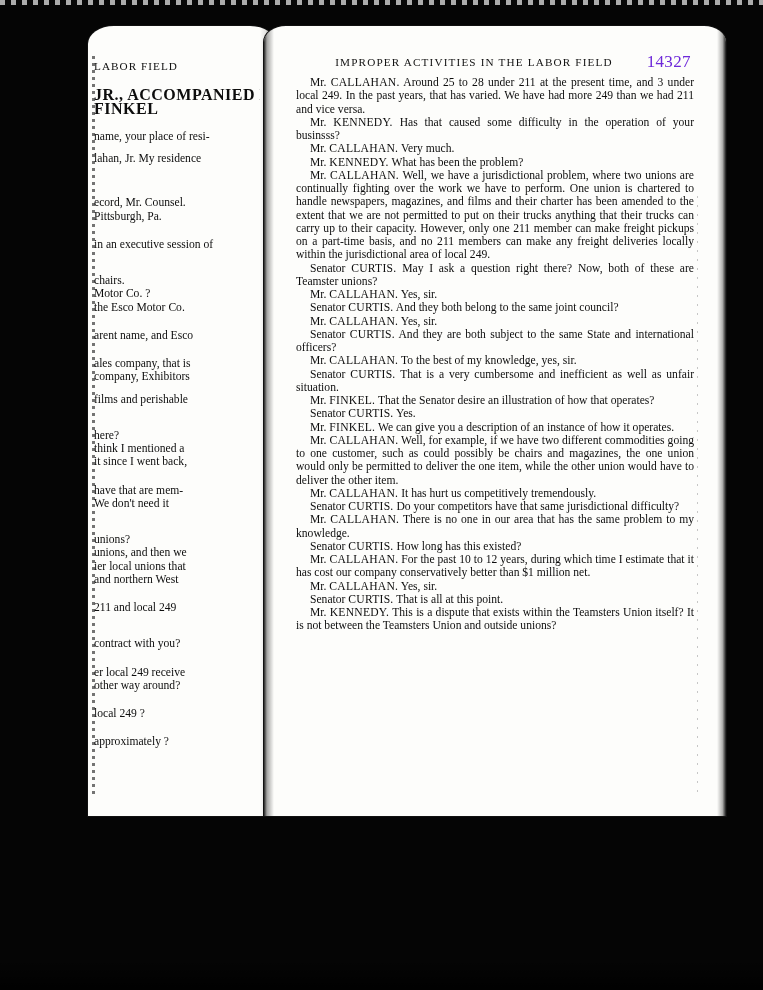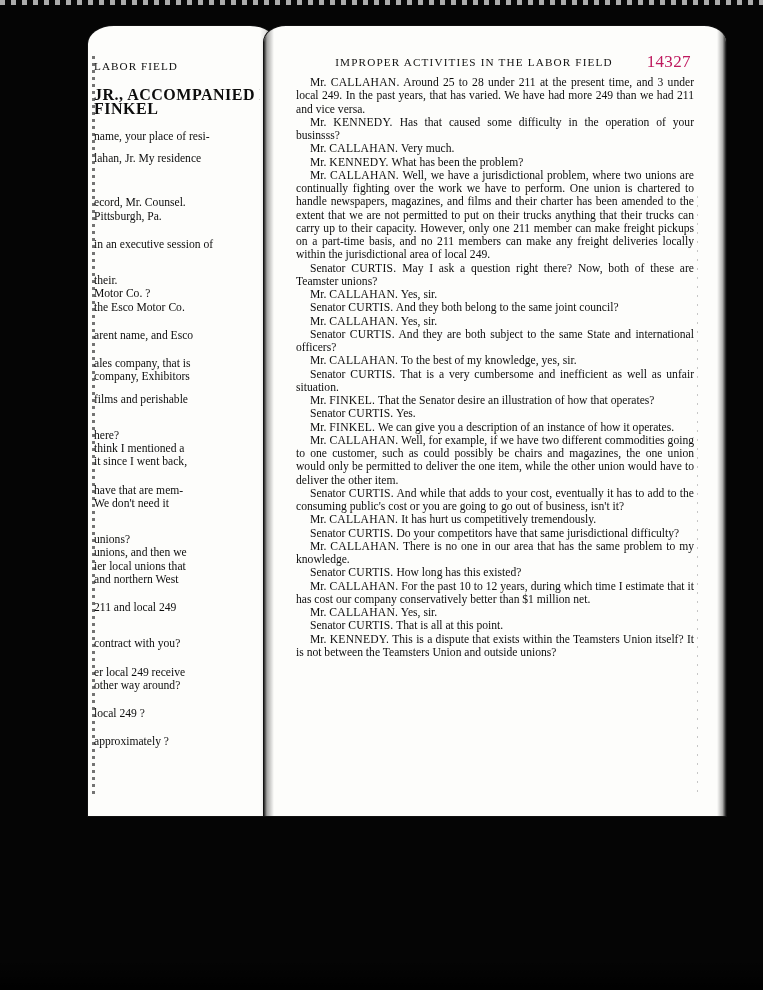--- a/index.html
+++ b/index.html
@@ -119,21 +119,21 @@
 
   
   .running-head {
     font-size: 11.2px;
     letter-spacing: 1.15px;
     color: #111;
     white-space: nowrap;
   }
   .folio {
     font-size: 17px;
-    color: #be185d;
+    color: #6d28d9;
     letter-spacing: .3px;
   }
 
   
   #rp-head {
     position: absolute;
     top: 26px;
     left: 0;
     width: 462px;
     display: flex;
@@ -220,21 +220,21 @@
       <div class="lp-gap-md"></div>
       <div class="lp-line">name, your place of resi-</div>
       <div class="lp-gap-sm"></div>
       <div class="lp-line">lahan, Jr.   My residence</div>
       <div class="lp-gap-xl"></div>
       <div class="lp-line">ecord, Mr. Counsel.</div>
       <div class="lp-line">Pittsburgh, Pa.</div>
       <div class="lp-gap-md"></div>
       <div class="lp-line">in an executive session of</div>
       <div class="lp-gap-lg"></div>
-      <div class="lp-line">their.</div>
+      <div class="lp-line">chairs.</div>
       <div class="lp-line">Motor Co. ?</div>
       <div class="lp-line">the Esco Motor Co.</div>
       <div class="lp-gap-md"></div>
       <div class="lp-line">arent name, and Esco</div>
       <div class="lp-gap-md"></div>
       <div class="lp-line">ales company, that is</div>
       <div class="lp-line">company, Exhibitors</div>
       <div class="lp-gap-sm"></div>
       <div class="lp-line">films and perishable</div>
       <div class="lp-gap-lg"></div>
@@ -281,21 +281,20 @@
         <p><span>Mr. </span><span class="sc">CALLAHAN.</span><span> Yes, sir.</span></p>
         <p><span>Senator </span><span class="sc">CURTIS.</span><span> And they both belong to the same joint council?</span></p>
         <p><span>Mr. </span><span class="sc">CALLAHAN.</span><span> Yes, sir.</span></p>
         <p><span>Senator </span><span class="sc">CURTIS.</span><span> And they are both subject to the same State and international officers?</span></p>
         <p><span>Mr. </span><span class="sc">CALLAHAN.</span><span> To the best of my knowledge, yes, sir.</span></p>
         <p><span>Senator </span><span class="sc">CURTIS.</span><span> That is a very cumbersome and inefficient as well as unfair situation.</span></p>
         <p><span>Mr. </span><span class="sc">FINKEL.</span><span> That the Senator desire an illustration of how that operates?</span></p>
         <p><span>Senator </span><span class="sc">CURTIS.</span><span> Yes.</span></p>
         <p><span>Mr. </span><span class="sc">FINKEL.</span><span> We can give you a description of an instance of how it operates.</span></p>
         <p><span>Mr. </span><span class="sc">CALLAHAN.</span><span> Well, for example, if we have two different commodities going to one customer, such as could possibly be chairs and magazines, the one union would only be permitted to deliver the one item, while the other union would have to deliver the other item.</span></p>
-        <p><span>Senator </span><span class="sc">CURTIS.</span><span> And while that adds to your cost, eventually it has to add to the consuming public's cost or you are going to go out of business, isn't it?</span></p>
         <p><span>Mr. </span><span class="sc">CALLAHAN.</span><span> It has hurt us competitively tremendously.</span></p>
         <p><span>Senator </span><span class="sc">CURTIS.</span><span> Do your competitors have that same jurisdictional difficulty?</span></p>
         <p><span>Mr. </span><span class="sc">CALLAHAN.</span><span> There is no one in our area that has the same problem to my knowledge.</span></p>
         <p><span>Senator </span><span class="sc">CURTIS.</span><span> How long has this existed?</span></p>
         <p><span>Mr. </span><span class="sc">CALLAHAN.</span><span> For the past 10 to 12 years, during which time I estimate that it has cost our company conservatively better than $1 million net.</span></p>
         <p><span>Mr. </span><span class="sc">CALLAHAN.</span><span> Yes, sir.</span></p>
         <p><span>Senator </span><span class="sc">CURTIS.</span><span> That is all at this point.</span></p>
         <p><span>Mr. </span><span class="sc">KENNEDY.</span><span> This is a dispute that exists within the Teamsters Union itself?   It is not between the Teamsters Union and outside unions?</span></p>
       </div>
   </div>

